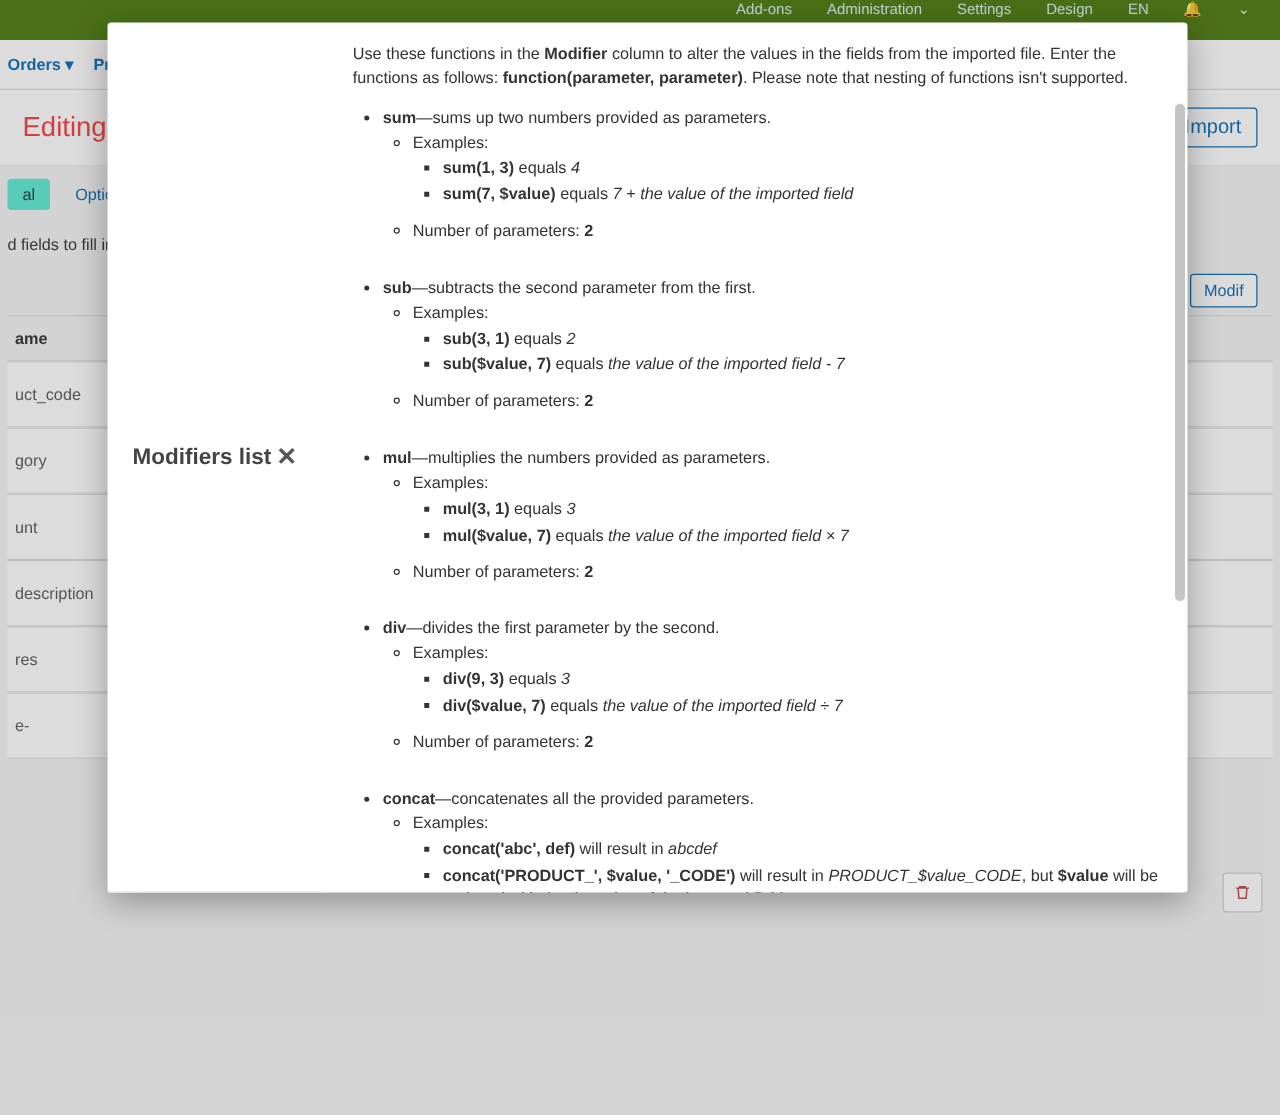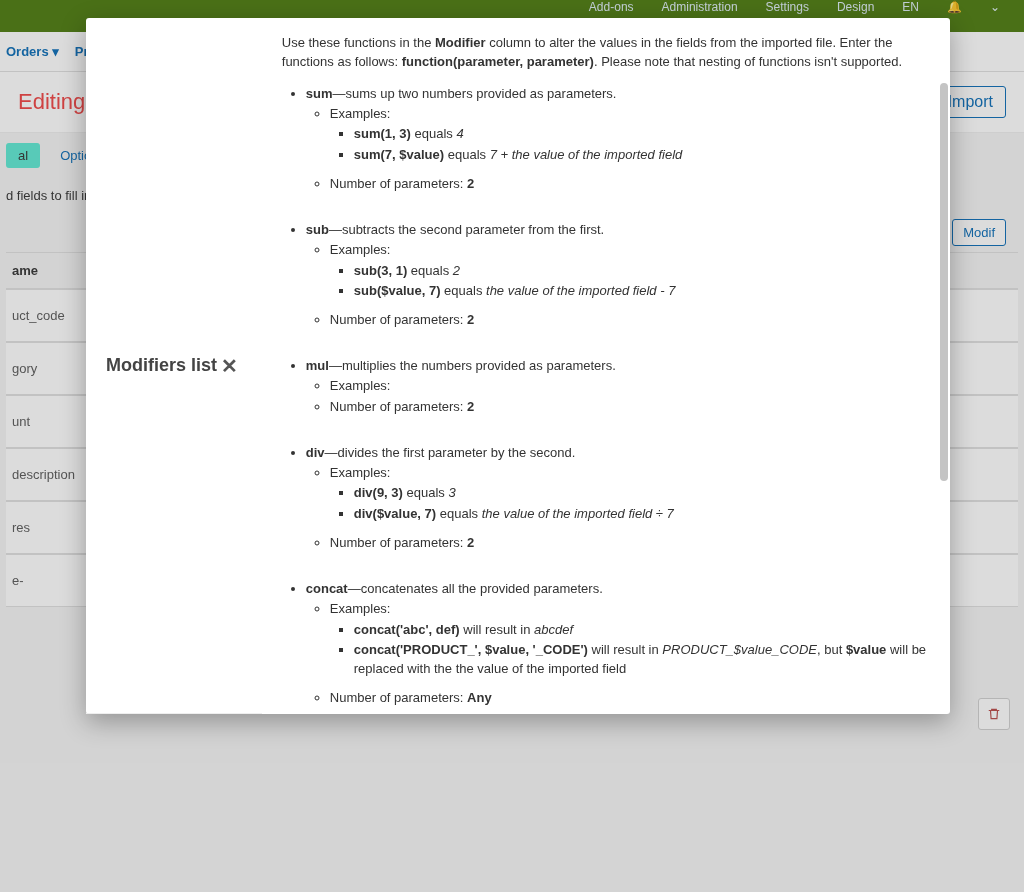--- a/index.html
+++ b/index.html
@@ -252,20 +252,24 @@
             <li><strong>sub($value, 7)</strong><span> equals </span><em>the value of the imported field - 7</em></li>
           </ul>
           <li><span>Number of parameters: </span><strong>2</strong></li>
         </ul>
       </li>
 
       <li class="fn-root">
         <strong>mul</strong><span>—multiplies the numbers provided as parameters.</span>
         <ul>
           <li>Examples:</li>
+          <ul>
+            <li><strong>mul(3, 1)</strong><span> equals </span><em>3</em></li>
+            <li><strong>mul($value, 7)</strong><span> equals </span><em>the value of the imported field × 7</em></li>
+          </ul>
           <li><span>Number of parameters: </span><strong>2</strong></li>
         </ul>
       </li>
 
       <li class="fn-root">
         <strong>div</strong><span>—divides the first parameter by the second.</span>
         <ul>
           <li>Examples:</li>
           <ul>
             <li><strong>div(9, 3)</strong><span> equals </span><em>3</em></li>

